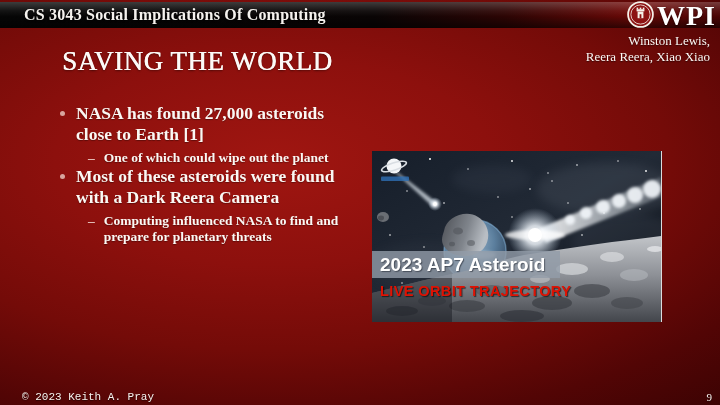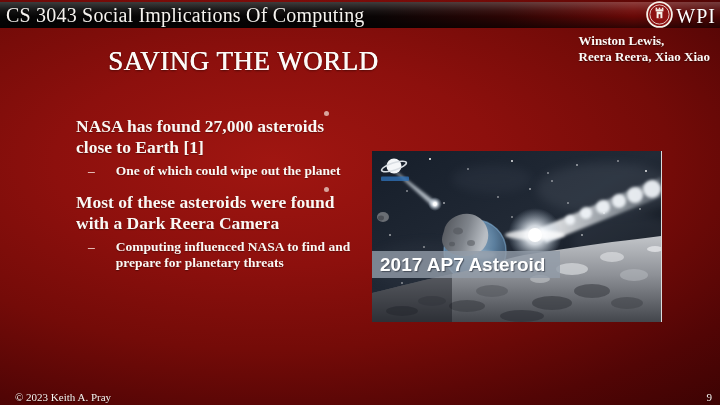--- a/index.html
+++ b/index.html
@@ -14,65 +14,63 @@
   .top-bar{
     position:absolute;top:2px;left:0;width:100%;height:26px;
     background:linear-gradient(90deg,#060606 0%,#0a0505 52%,#2e0504 70%,#6e0907 88%,#4e0505 100%);
   }
   .top-bar::after{
     content:"";position:absolute;inset:0;
     background:linear-gradient(180deg,rgba(255,255,255,.22) 0%,rgba(255,255,255,.05) 35%,rgba(0,0,0,.05) 55%,rgba(0,0,0,.55) 100%);
     pointer-events:none;
   }
   .course-title{
-    position:relative;z-index:2;display:block;line-height:26px;padding-left:6px;
-    color:#f5f2ee;font-size:20px;font-weight:normal;letter-spacing:.2px;
+    position:relative;z-index:2;display:block;line-height:26px;padding-left:24px;
+    color:#f5f2ee;font-size:16px;font-weight:bold;letter-spacing:.2px;
     text-shadow:0 1px 2px rgba(0,0,0,.8);white-space:nowrap;
   }
   .wpi-logo{
     position:absolute;top:2px;right:4px;z-index:3;height:28px;
     display:flex;align-items:center;gap:3px;
   }
   .wpi-text{
-    color:#ffffff;font-weight:normal;font-size:20px;letter-spacing:1px;
+    color:#ffffff;font-weight:bold;font-size:28px;letter-spacing:1px;
     font-family:"Liberation Serif",serif;text-shadow:0 1px 2px rgba(0,0,0,.6);
   }
   
   .authors{
-    position:absolute;top:33px;right:10px;
-    color:#fdf9f6;font-size:13px;font-weight:bold;line-height:1.25;
+    position:absolute;top:33px;right:10px;text-align:right;
+    color:#fdf9f6;font-size:13px;font-weight:normal;line-height:1.25;
     text-shadow:0 1px 1px rgba(0,0,0,.5);
   }
   
   .slide-title{
     position:absolute;left:62px;top:46px;
     color:#fcfaf7;font-size:27px;letter-spacing:.5px;white-space:nowrap;
     text-shadow:.4px 0 0 #fcfaf7, 0 1px 2px rgba(0,0,0,.45);
-    margin-left:46px;
   }
   
   .bullets{position:absolute;left:60px;top:103px;width:300px;color:#fbf8f4;}
-  .bullet{display:flex;align-items:flex-end;width:280px;flex-direction:column;}
+  .bullet{display:flex;align-items:flex-start;width:280px;}
   .bullet .dot{
     flex:0 0 auto;width:5px;height:5px;border-radius:50%;
     background:#d8a59e;margin:8px 11px 0 0;
   }
   .bullet .btxt{
     font-size:17.5px;font-weight:bold;line-height:1.2;width:264px;
     text-shadow:0 1px 1px rgba(0,0,0,.35);
   }
   .sub{display:flex;align-items:flex-start;margin:5px 0 0 28px;}
   .sub .dash{
     flex:0 0 auto;color:#eaccc5;font-weight:bold;font-size:13.5px;
     line-height:1.2;margin-right:9px;
   }
   .sub .stxt{
     font-size:13.5px;font-weight:bold;line-height:1.2;width:235px;
     text-shadow:0 1px 1px rgba(0,0,0,.35);
-    margin-left:12px;
   }
   
   .image-panel{
     position:absolute;left:372px;top:151px;width:289px;height:171px;
     border-right:1px solid rgba(255,255,255,.85);
     background:#10151f;
   }
   .image-panel svg{display:block;}
   .caption-band{
     position:absolute;left:0;top:100px;width:188px;height:27px;
@@ -86,22 +84,23 @@
   }
   .subcaption-text{
     position:absolute;left:8px;top:132px;
     font-family:"Liberation Sans","DejaVu Sans",sans-serif;
     font-weight:bold;font-size:14.5px;letter-spacing:.4px;color:#df1203;
     white-space:nowrap;text-shadow:1px 1px 1px rgba(0,0,0,.6);
   }
   .scene-logo{position:absolute;left:5px;top:5px;width:44px;height:28px;}
   
   .footer-copyright{
-    position:absolute;left:15px;bottom:2px;color:#f7f3ef;font-size:11px;
+    position:absolute;left:22px;bottom:2px;color:#f7f3ef;font-size:11px;
     text-shadow:0 1px 1px rgba(0,0,0,.5);
+    font-family:Liberation Mono, monospace;
   }
   .page-number{
     position:absolute;right:8px;bottom:2px;color:#f7f3ef;font-size:11px;
     text-shadow:0 1px 1px rgba(0,0,0,.5);
   }
 </style>
 </head>
 <body>
 
 <div class="slide">
@@ -280,20 +279,21 @@
 
     <span class="scene-logo">
       <svg width="44" height="28" viewBox="0 0 44 28">
         <circle cx="17" cy="10" r="7.5" fill="#f4f6f8"></circle>
         <ellipse cx="17" cy="10.5" rx="13" ry="3.6" fill="none" stroke="#d8dde2" stroke-width="1.6" transform="rotate(-18 17 10.5)"></ellipse>
         <rect x="4" y="20.5" width="28" height="4.5" rx="1" fill="#2e6fb4" opacity="0.8"></rect>
       </svg>
     </span>
 
     <div class="caption-band">
-      <span class="caption-text">2017 AP7 Asteroid</span>
-    </div>
+      <span class="caption-text">2023 AP7 Asteroid</span>
+    </div>
+    <div class="subcaption-text">LIVE ORBIT TRAJECTORY</div>
   </div>
 
   <div class="footer-copyright">© 2023 Keith A. Pray</div>
   <div class="page-number">9</div>
 
 </div>
 
 </body></html>

